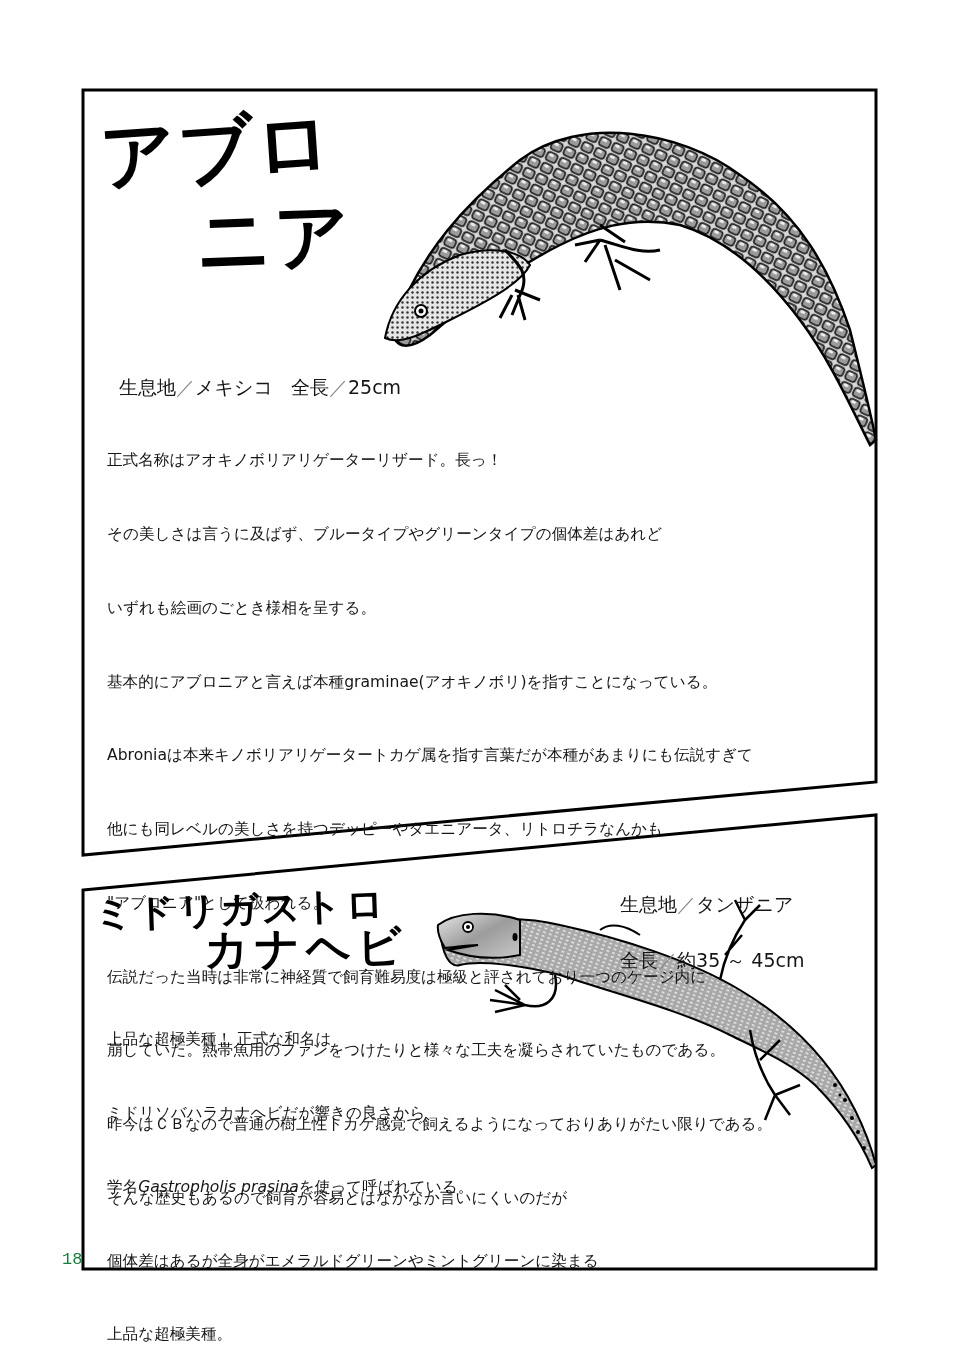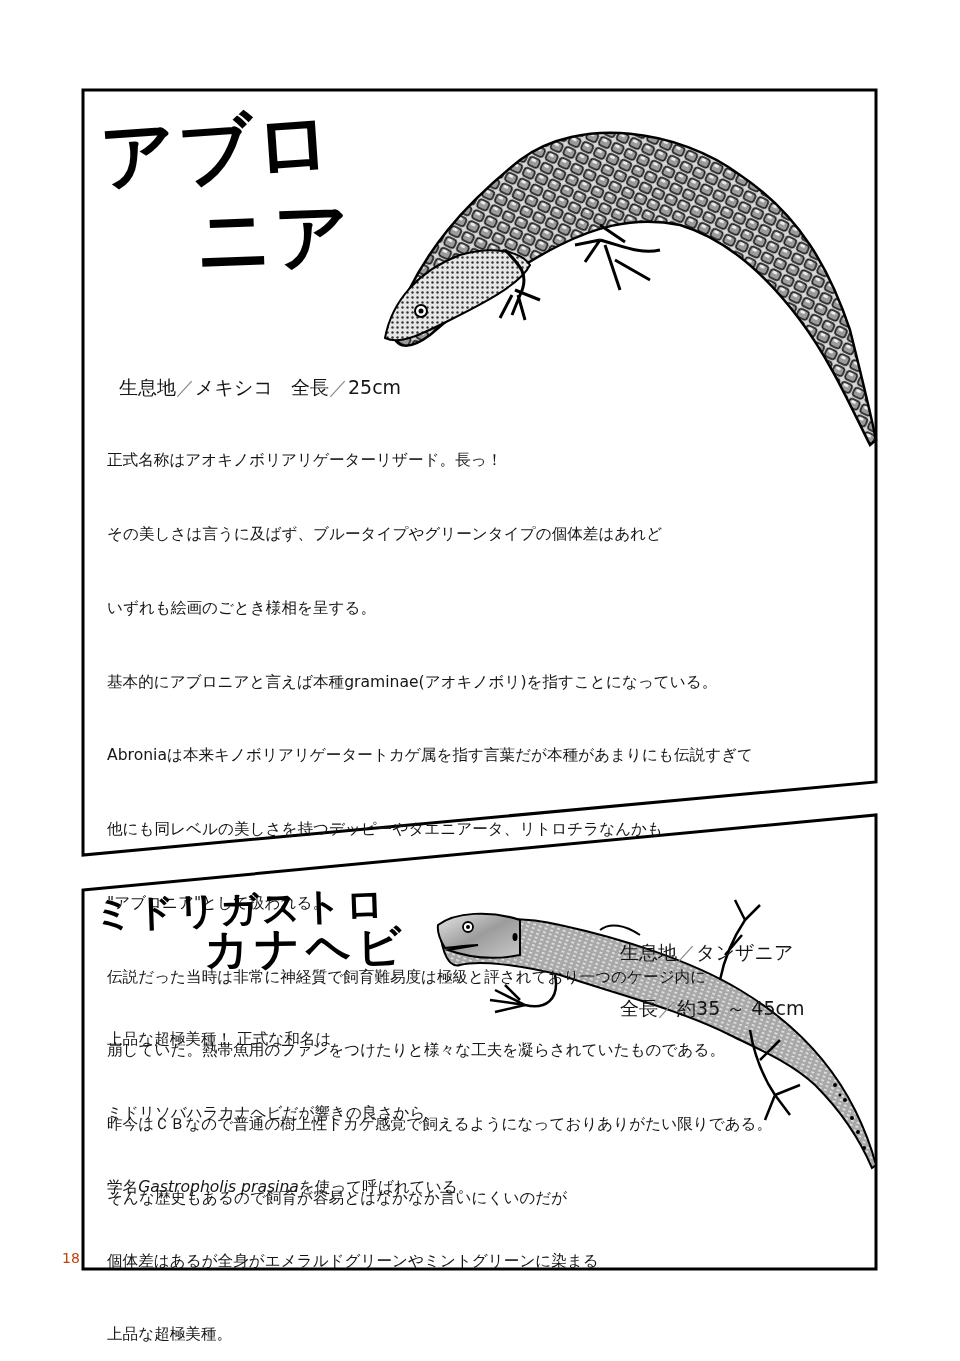--- a/index.html
+++ b/index.html
@@ -27,24 +27,24 @@
     white-space: pre;
     color: #151515;
   }
   .text-block .line { display: block; }
   .info-line {
     position: absolute; font-size: 19px; white-space: pre; color: #151515;
   }
   .info-line .slash { color: #888; }
   .top-info { left: 107px; top: 353px; }
   .top-body { left: 107px; top: 399px; }
-  .bottom-info { left: 608px; top: 910px; line-height: 28px; }
+  .bottom-info { left: 608px; top: 862px; line-height: 28px; }
   .bottom-body { left: 107px; top: 978px; }
   .page-number {
-    position: absolute; left: 62px; top: 1250px; font-size: 14px; color: #c2410c;
+    position: absolute; left: 62px; top: 1250px; font-size: 17px; color: #15803d; font-family: Liberation Mono, monospace;
   }
   em.sci { font-style: italic; }
 </style>
 </head>
 <body>
 
 <svg class="page-svg" width="960" height="1361" viewBox="0 0 960 1361">
 
   <polygon points="83,90 876,90 876,782 83,855" fill="none" stroke="#000" stroke-width="3"></polygon>
 

